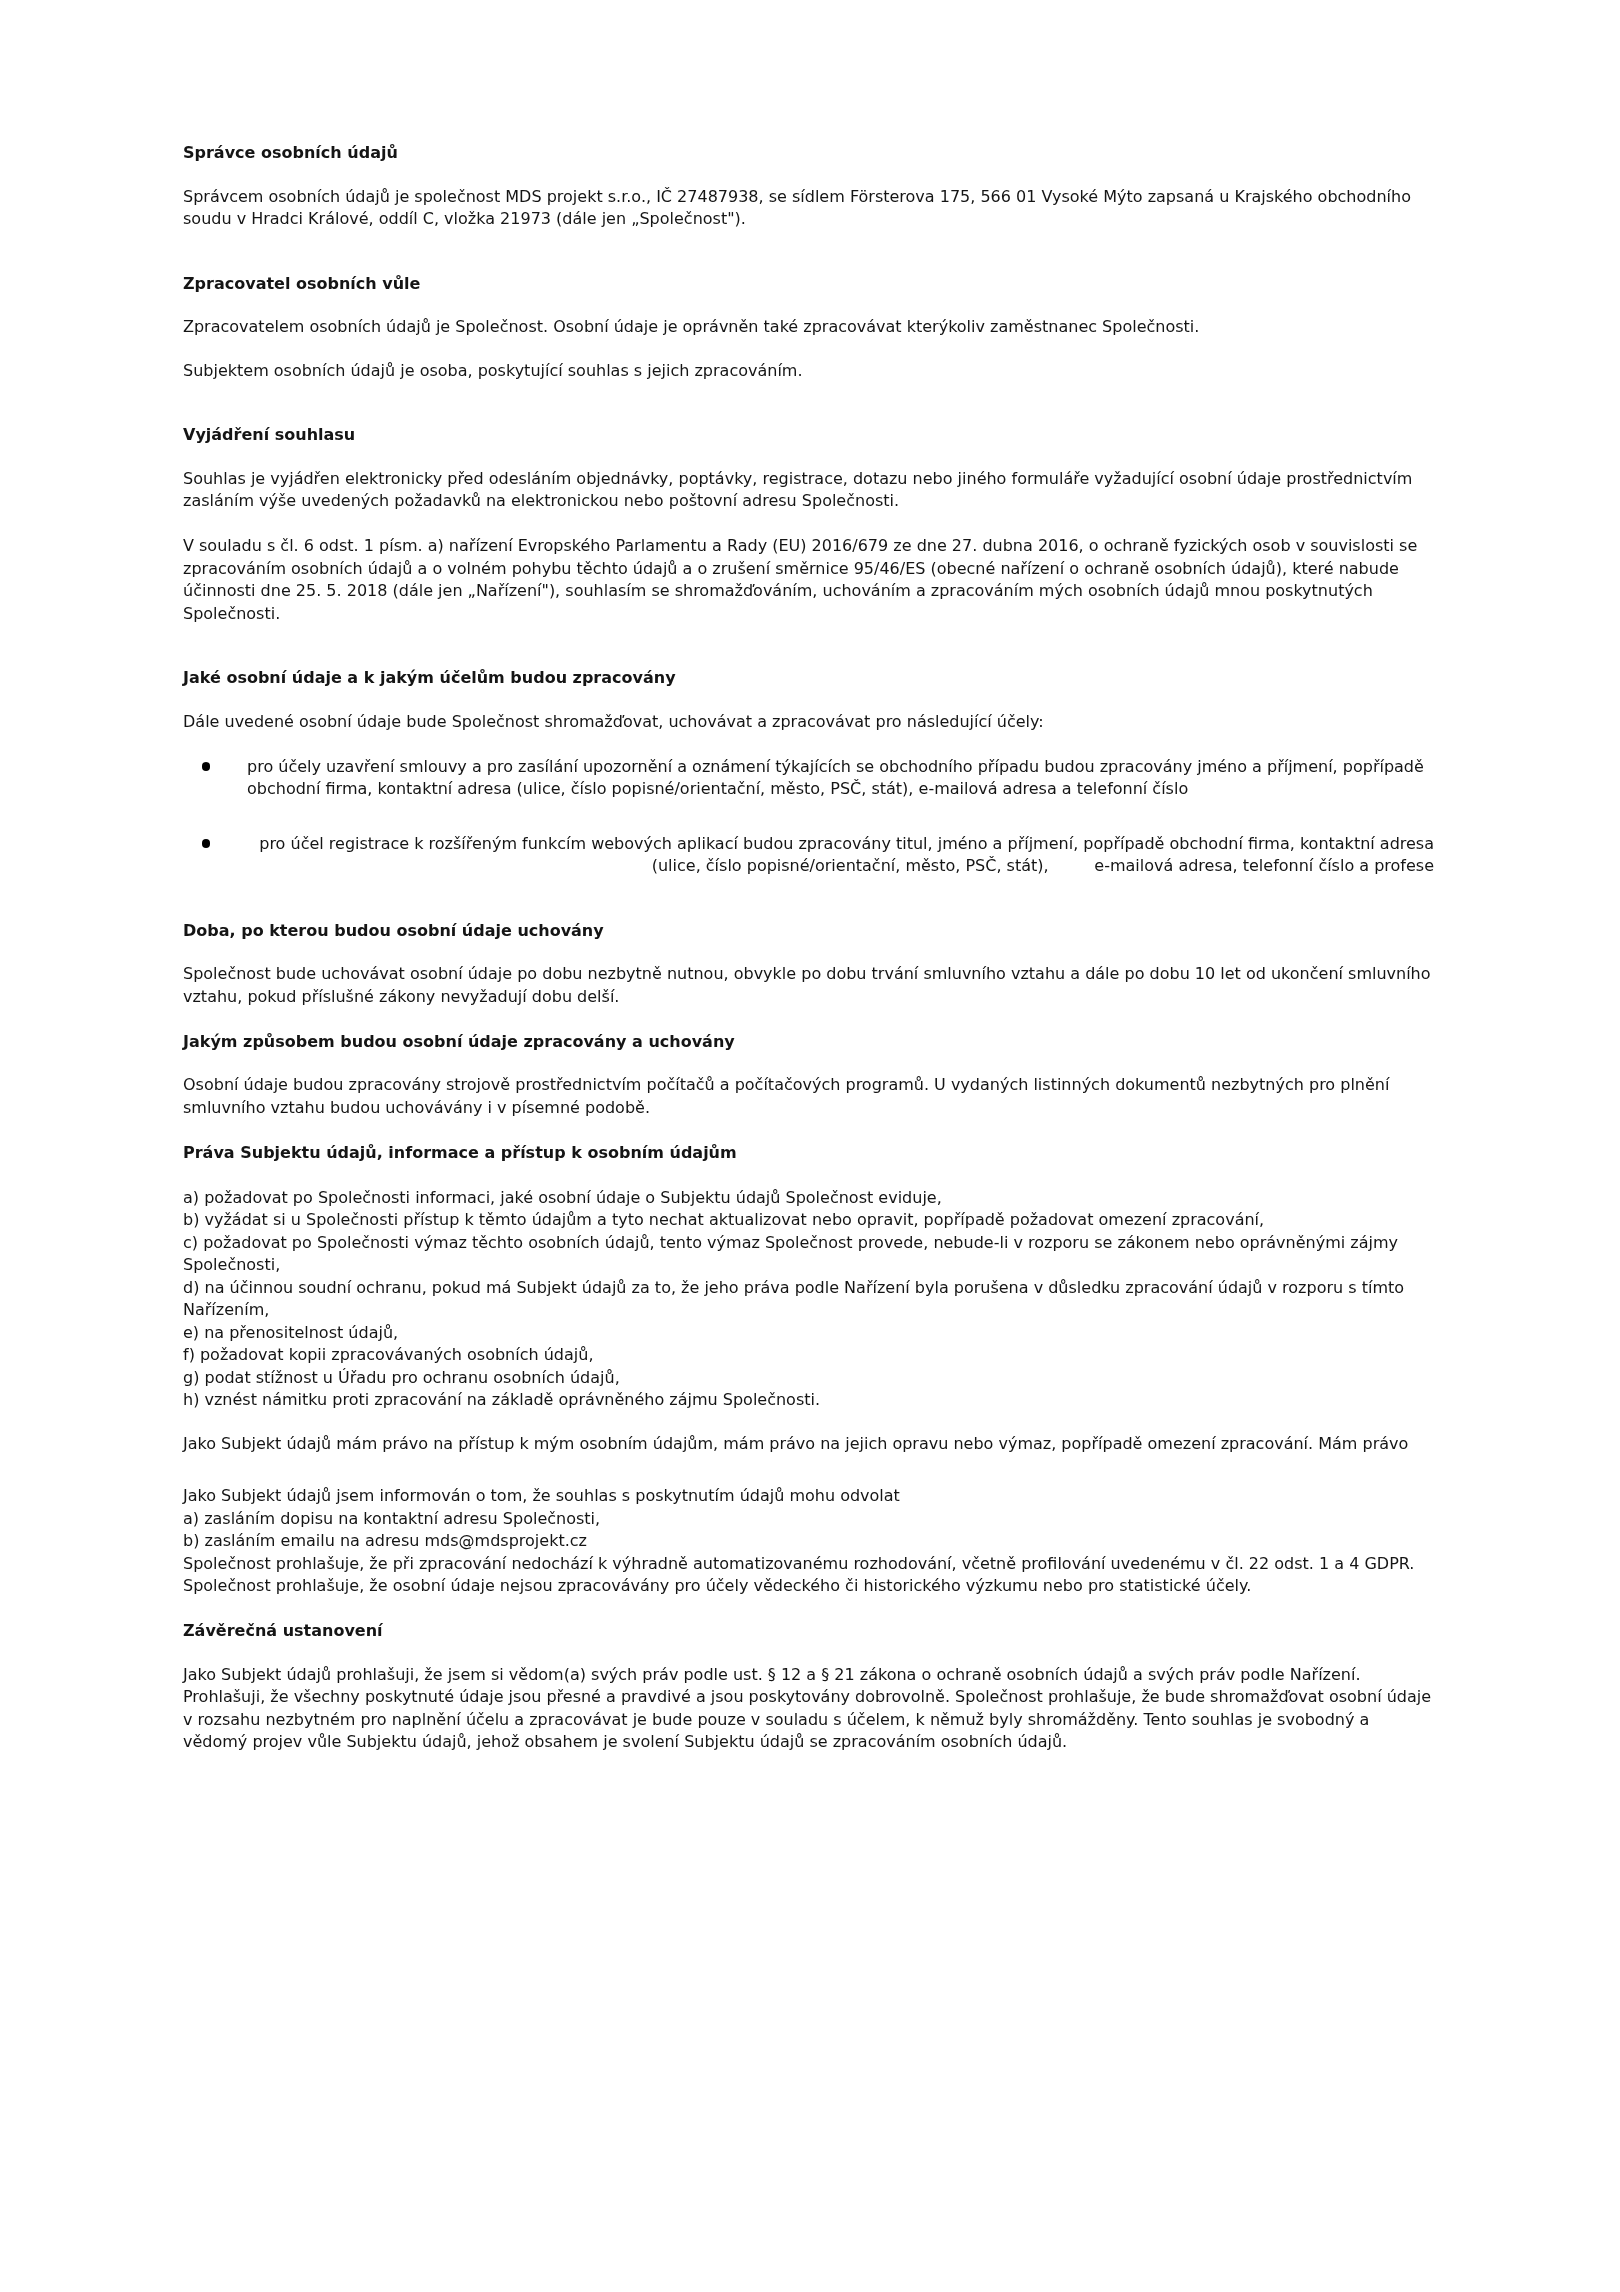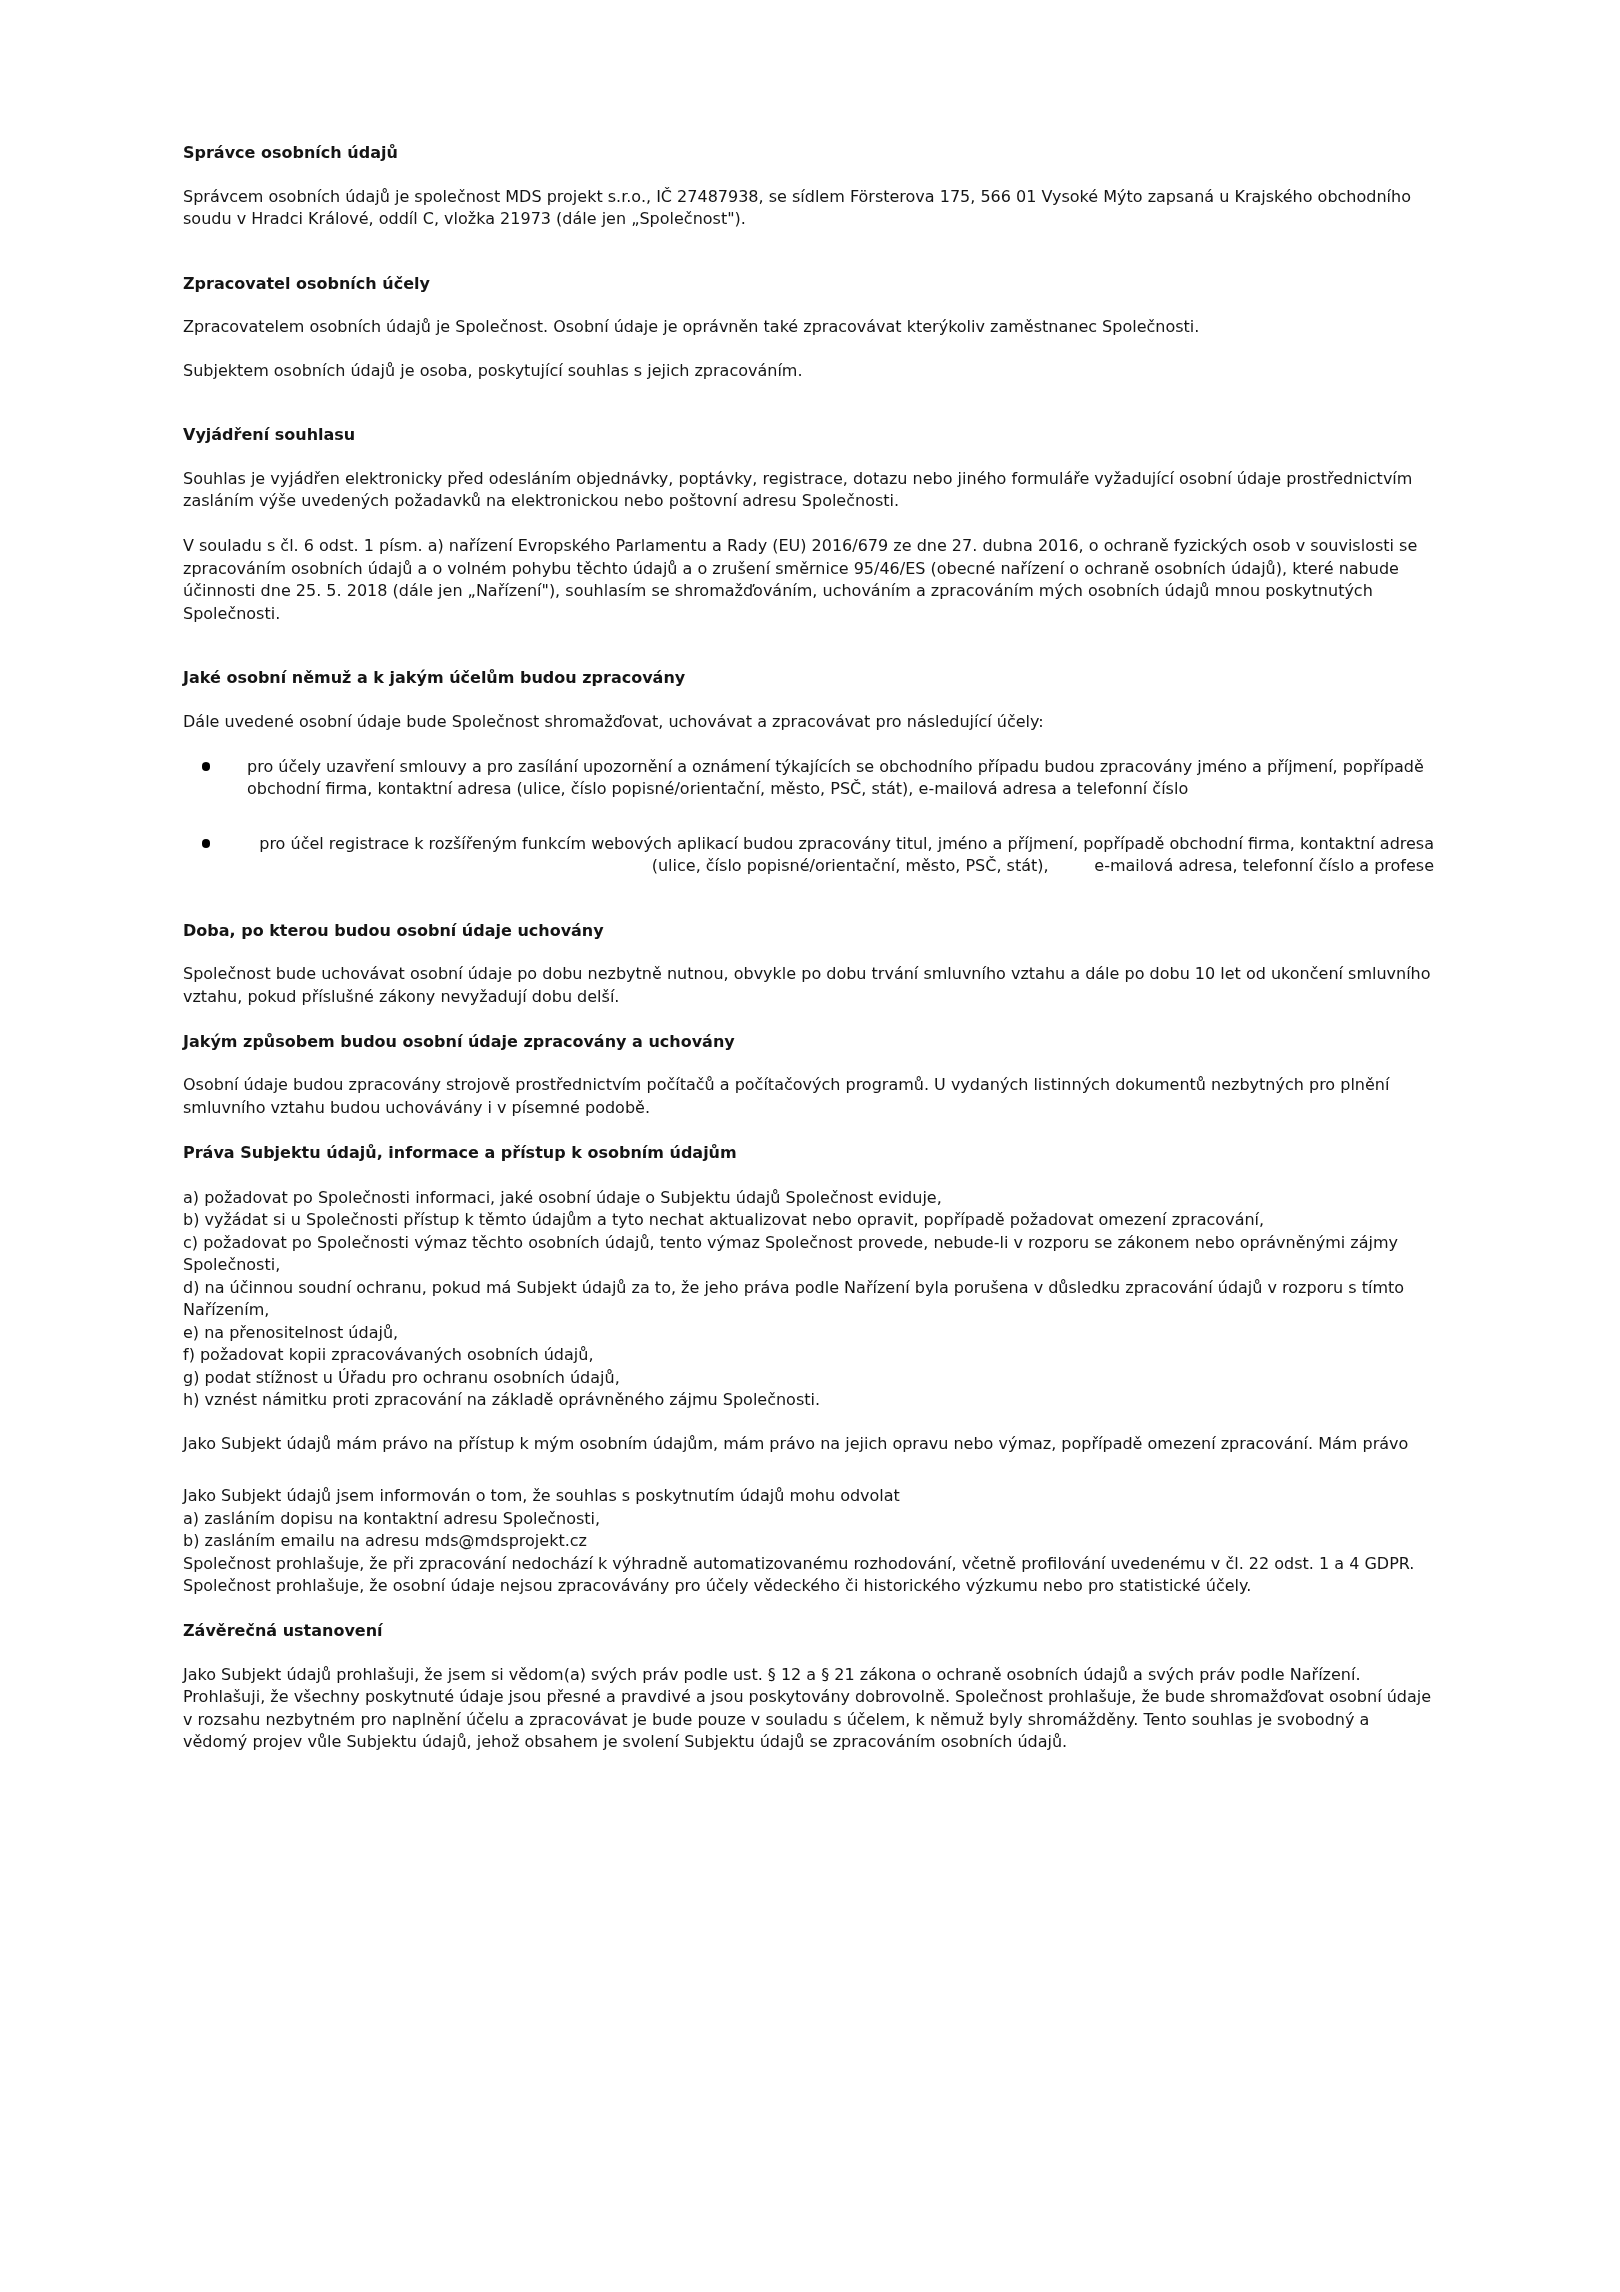--- a/index.html
+++ b/index.html
@@ -32,30 +32,30 @@
   }
 </style>
 </head>
 <body>
 
 <div class="page">
 
   <div class="h">Správce osobních údajů</div>
   <div class="p after-h">Správcem osobních údajů je společnost MDS projekt s.r.o., IČ 27487938, se sídlem Försterova 175, 566 01 Vysoké Mýto zapsaná u Krajského obchodního soudu v Hradci Králové, oddíl C, vložka 21973 (dále jen „Společnost").</div>
 
-  <div class="h mt-l">Zpracovatel osobních účely</div>
+  <div class="h mt-l">Zpracovatel osobních vůle</div>
   <div class="p after-h">Zpracovatelem osobních údajů je Společnost. Osobní údaje je oprávněn také zpracovávat kterýkoliv zaměstnanec Společnosti.</div>
 
   <div class="p after-h">Subjektem osobních údajů je osoba, poskytující souhlas s jejich zpracováním.</div>
 
   <div class="h mt-l">Vyjádření souhlasu</div>
   <div class="p after-h">Souhlas je vyjádřen elektronicky před odesláním objednávky, poptávky, registrace, dotazu nebo jiného formuláře vyžadující osobní údaje prostřednictvím zasláním výše uvedených požadavků na elektronickou nebo poštovní adresu Společnosti.</div>
   <div class="p mt-s">V souladu s čl. 6 odst. 1 písm. a) nařízení Evropského Parlamentu a Rady (EU) 2016/679 ze dne 27. dubna 2016, o ochraně fyzických osob v souvislosti se zpracováním osobních údajů a o volném pohybu těchto údajů a o zrušení směrnice 95/46/ES (obecné nařízení o ochraně osobních údajů), které nabude účinnosti dne 25. 5. 2018 (dále jen „Nařízení"), souhlasím se shromažďováním, uchováním a zpracováním mých osobních údajů mnou poskytnutých Společnosti.</div>
 
-  <div class="h mt-l">Jaké osobní němuž a k jakým účelům budou zpracovány</div>
+  <div class="h mt-l">Jaké osobní údaje a k jakým účelům budou zpracovány</div>
   <div class="p after-h">Dále uvedené osobní údaje bude Společnost shromažďovat, uchovávat a zpracovávat pro následující účely:</div>
   <ul class="bullets">
     <li>
       <span class="bullet-dot"></span>
       <span class="p">pro účely uzavření smlouvy a pro zasílání upozornění a oznámení týkajících se obchodního případu budou zpracovány jméno a příjmení, popřípadě obchodní firma, kontaktní adresa (ulice, číslo popisné/orientační, město, PSČ, stát), e-mailová adresa a telefonní číslo</span>
     </li>
     <li>
       <span class="bullet-dot"></span>
       <span class="p">pro účel registrace k rozšířeným funkcím webových aplikací budou zpracovány titul, jméno a příjmení, popřípadě obchodní firma, kontaktní adresa (ulice, číslo popisné/orientační, město, PSČ, stát),         e-mailová adresa, telefonní číslo a profese</span>
     </li>

